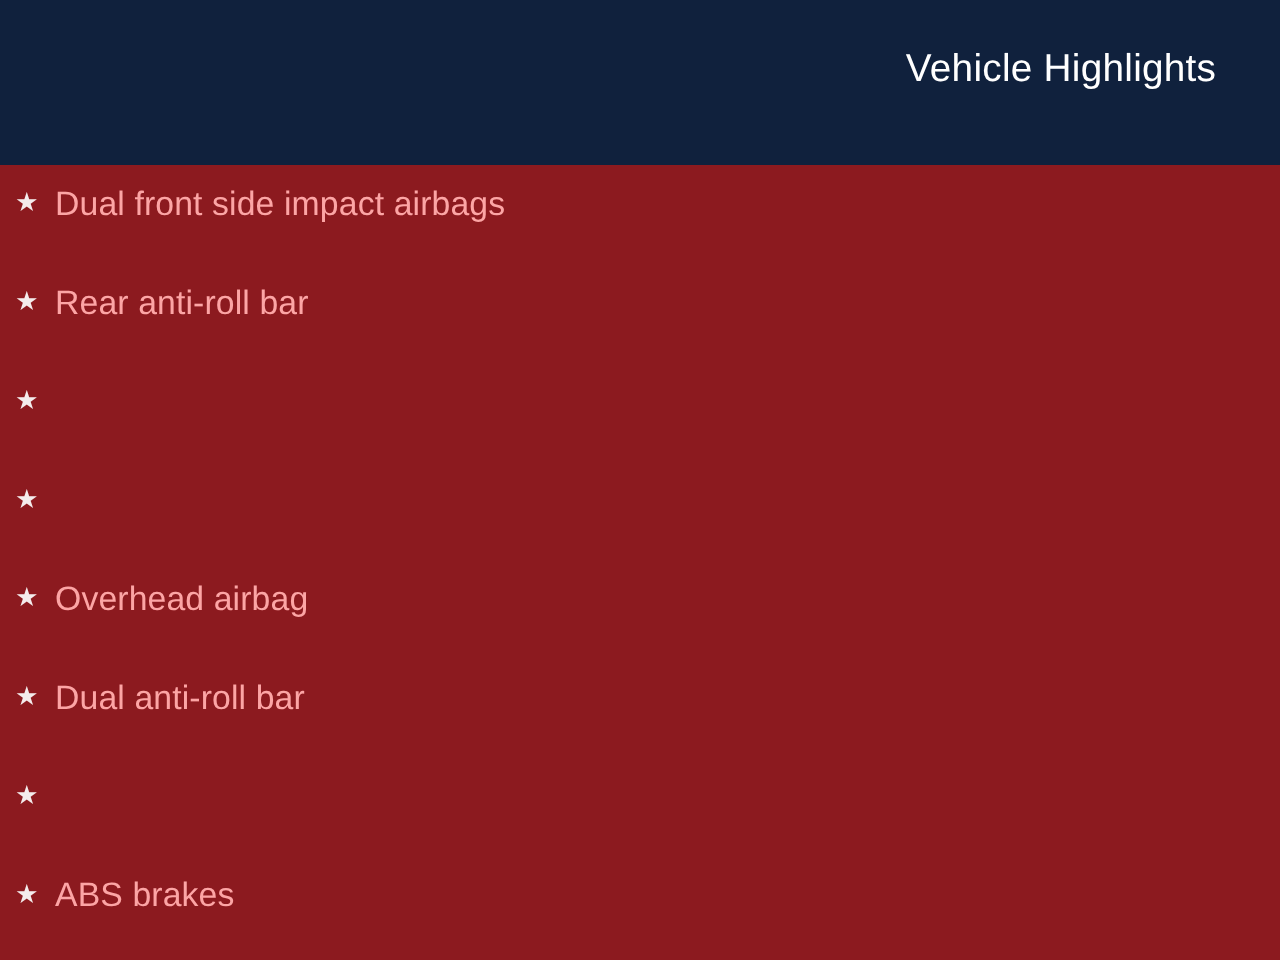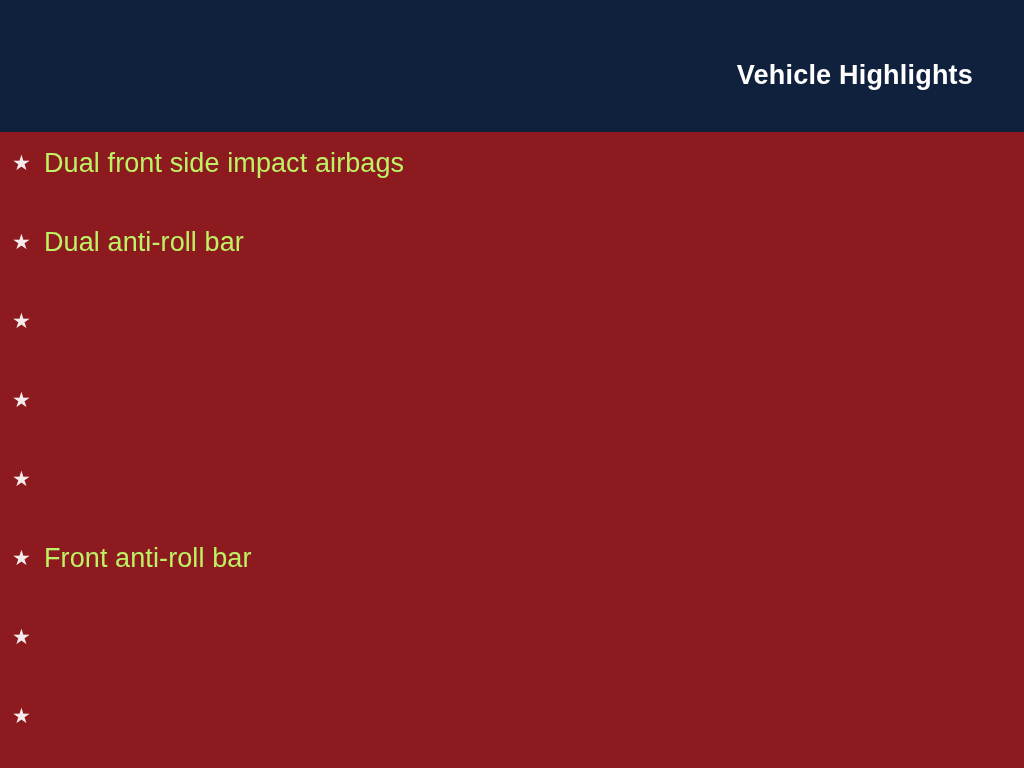--- a/index.html
+++ b/index.html
@@ -25,23 +25,23 @@
     left: 0;
     top: 0;
     width: 1024px;
     height: 132px;
     background: #10213d;
     box-sizing: border-box;
   }
   .header-title {
     position: absolute;
     right: 51px;
-    top: 58px;
-    font-size: 27px;
-    font-weight: bold;
+    top: 38px;
+    font-size: 31px;
+    font-weight: normal;
     color: #ffffff;
     letter-spacing: 0.2px;
     line-height: 34px;
     white-space: nowrap;
   }
   .content {
     position: absolute;
     left: 0;
     top: 132px;
     width: 1024px;
@@ -68,21 +68,21 @@
     width: 32px;
     font-size: 21px;
     line-height: 34px;
     color: #f4ecec;
     text-align: left;
   }
   .bullet-text {
     flex: 0 1 auto;
     font-size: 27px;
     line-height: 34px;
-    color: #bef264;
+    color: #fca5a5;
     letter-spacing: 0.1px;
     white-space: nowrap;
   }
 </style>
 </head>
 <body>
 
 <div class="slide">
 
   <div class="header-bar">
@@ -92,44 +92,46 @@
   <div class="content">
     <ul class="bullet-list">
 
       <li class="bullet-item">
         <span class="bullet-star">★</span>
         <span class="bullet-text">Dual front side impact airbags</span>
       </li>
 
       <li class="bullet-item">
         <span class="bullet-star">★</span>
-        <span class="bullet-text">Dual anti-roll bar</span>
+        <span class="bullet-text">Rear anti-roll bar</span>
       </li>
 
       <li class="bullet-item">
         <span class="bullet-star">★</span>
       </li>
 
       <li class="bullet-item">
         <span class="bullet-star">★</span>
       </li>
 
       <li class="bullet-item">
         <span class="bullet-star">★</span>
+        <span class="bullet-text">Overhead airbag</span>
       </li>
 
       <li class="bullet-item">
         <span class="bullet-star">★</span>
-        <span class="bullet-text">Front anti-roll bar</span>
+        <span class="bullet-text">Dual anti-roll bar</span>
       </li>
 
       <li class="bullet-item">
         <span class="bullet-star">★</span>
       </li>
 
       <li class="bullet-item">
         <span class="bullet-star">★</span>
+        <span class="bullet-text">ABS brakes</span>
       </li>
 
     </ul>
   </div>
 
 </div>
 
 </body></html>

